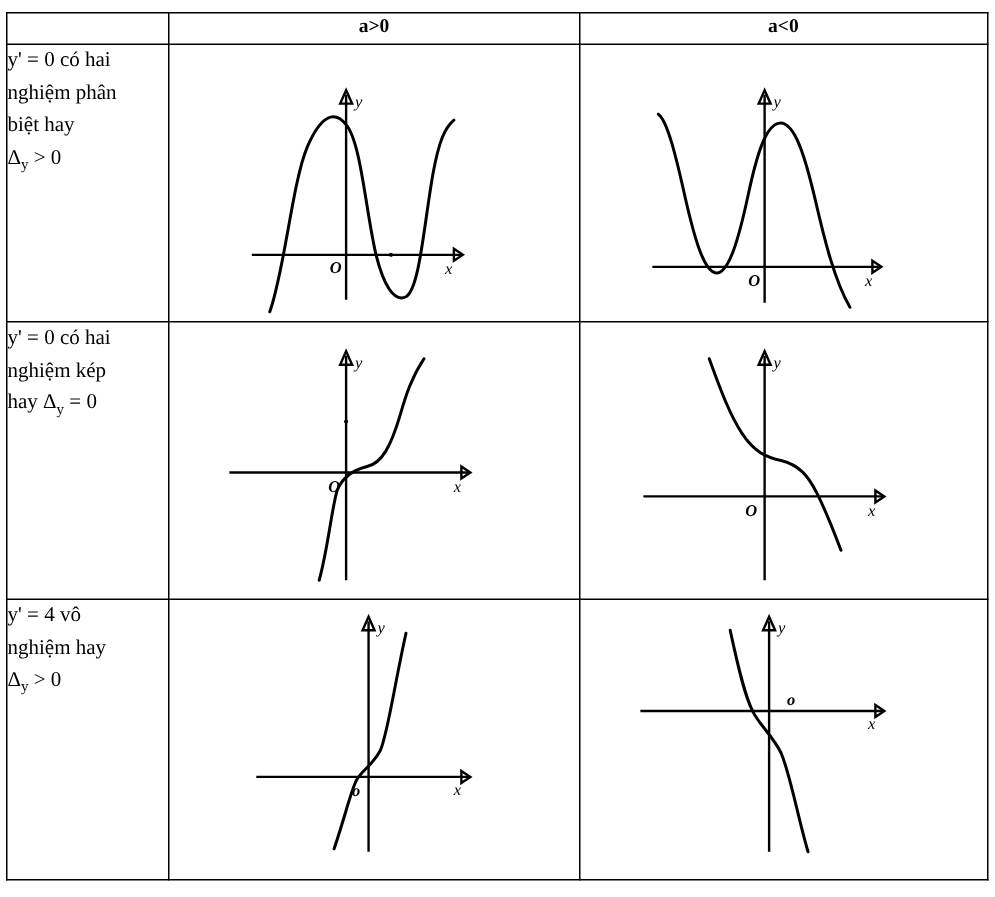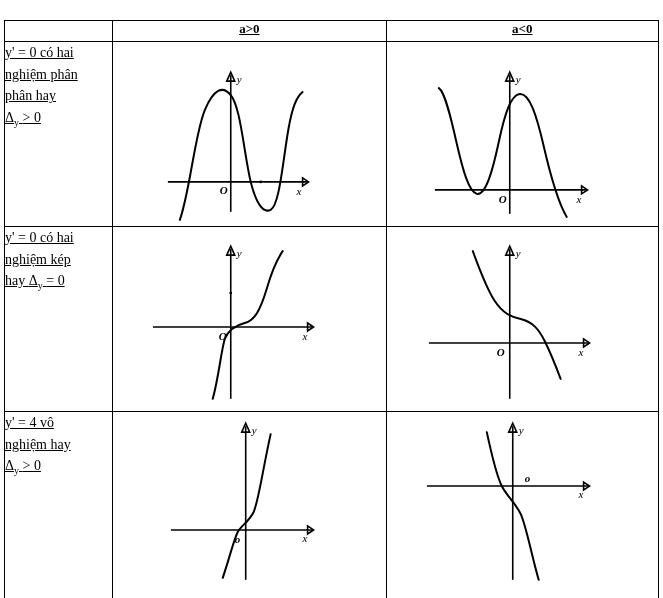--- a/index.html
+++ b/index.html
@@ -14,23 +14,22 @@
   .page {
     position: relative;
     width: 663px;
     height: 598px;
     overflow: hidden;
     background: #ffffff;
   }
   table.grid {
     border-collapse: collapse;
     width: 655px;
-    margin: 20px 0 0 4px;
+    margin: 8px 0 0 4px;
     table-layout: fixed;
-    text-decoration: underline;
   }
   table.grid td, table.grid th {
     border: 1px solid #000000;
     padding: 0;
     vertical-align: top;
   }
   col.c-label { width: 108px; }
   col.c-pos   { width: 273px; }
   col.c-neg   { width: 272px; }
 
@@ -115,21 +114,21 @@
         <th class="header">a&lt;0</th>
       </tr>
     </thead>
 
     <tbody>
 
       <tr>
         <td class="label-cell">
           <span class="ln">y' = 0 có hai</span>
           <span class="ln">nghiệm phân</span>
-          <span class="ln">phân hay</span>
+          <span class="ln">biệt hay</span>
           <span class="ln">
             <span>Δ</span><span class="sub">y</span>
             <span>&gt; 0</span>
           </span>
         </td>
 
         <td class="plot-cell">
           <div class="plot-wrap">
             <svg class="plot" viewBox="0 0 273 184" preserveAspectRatio="xMidYMid meet">
               <path class="axis" d="M55,140 L195,140"></path>

